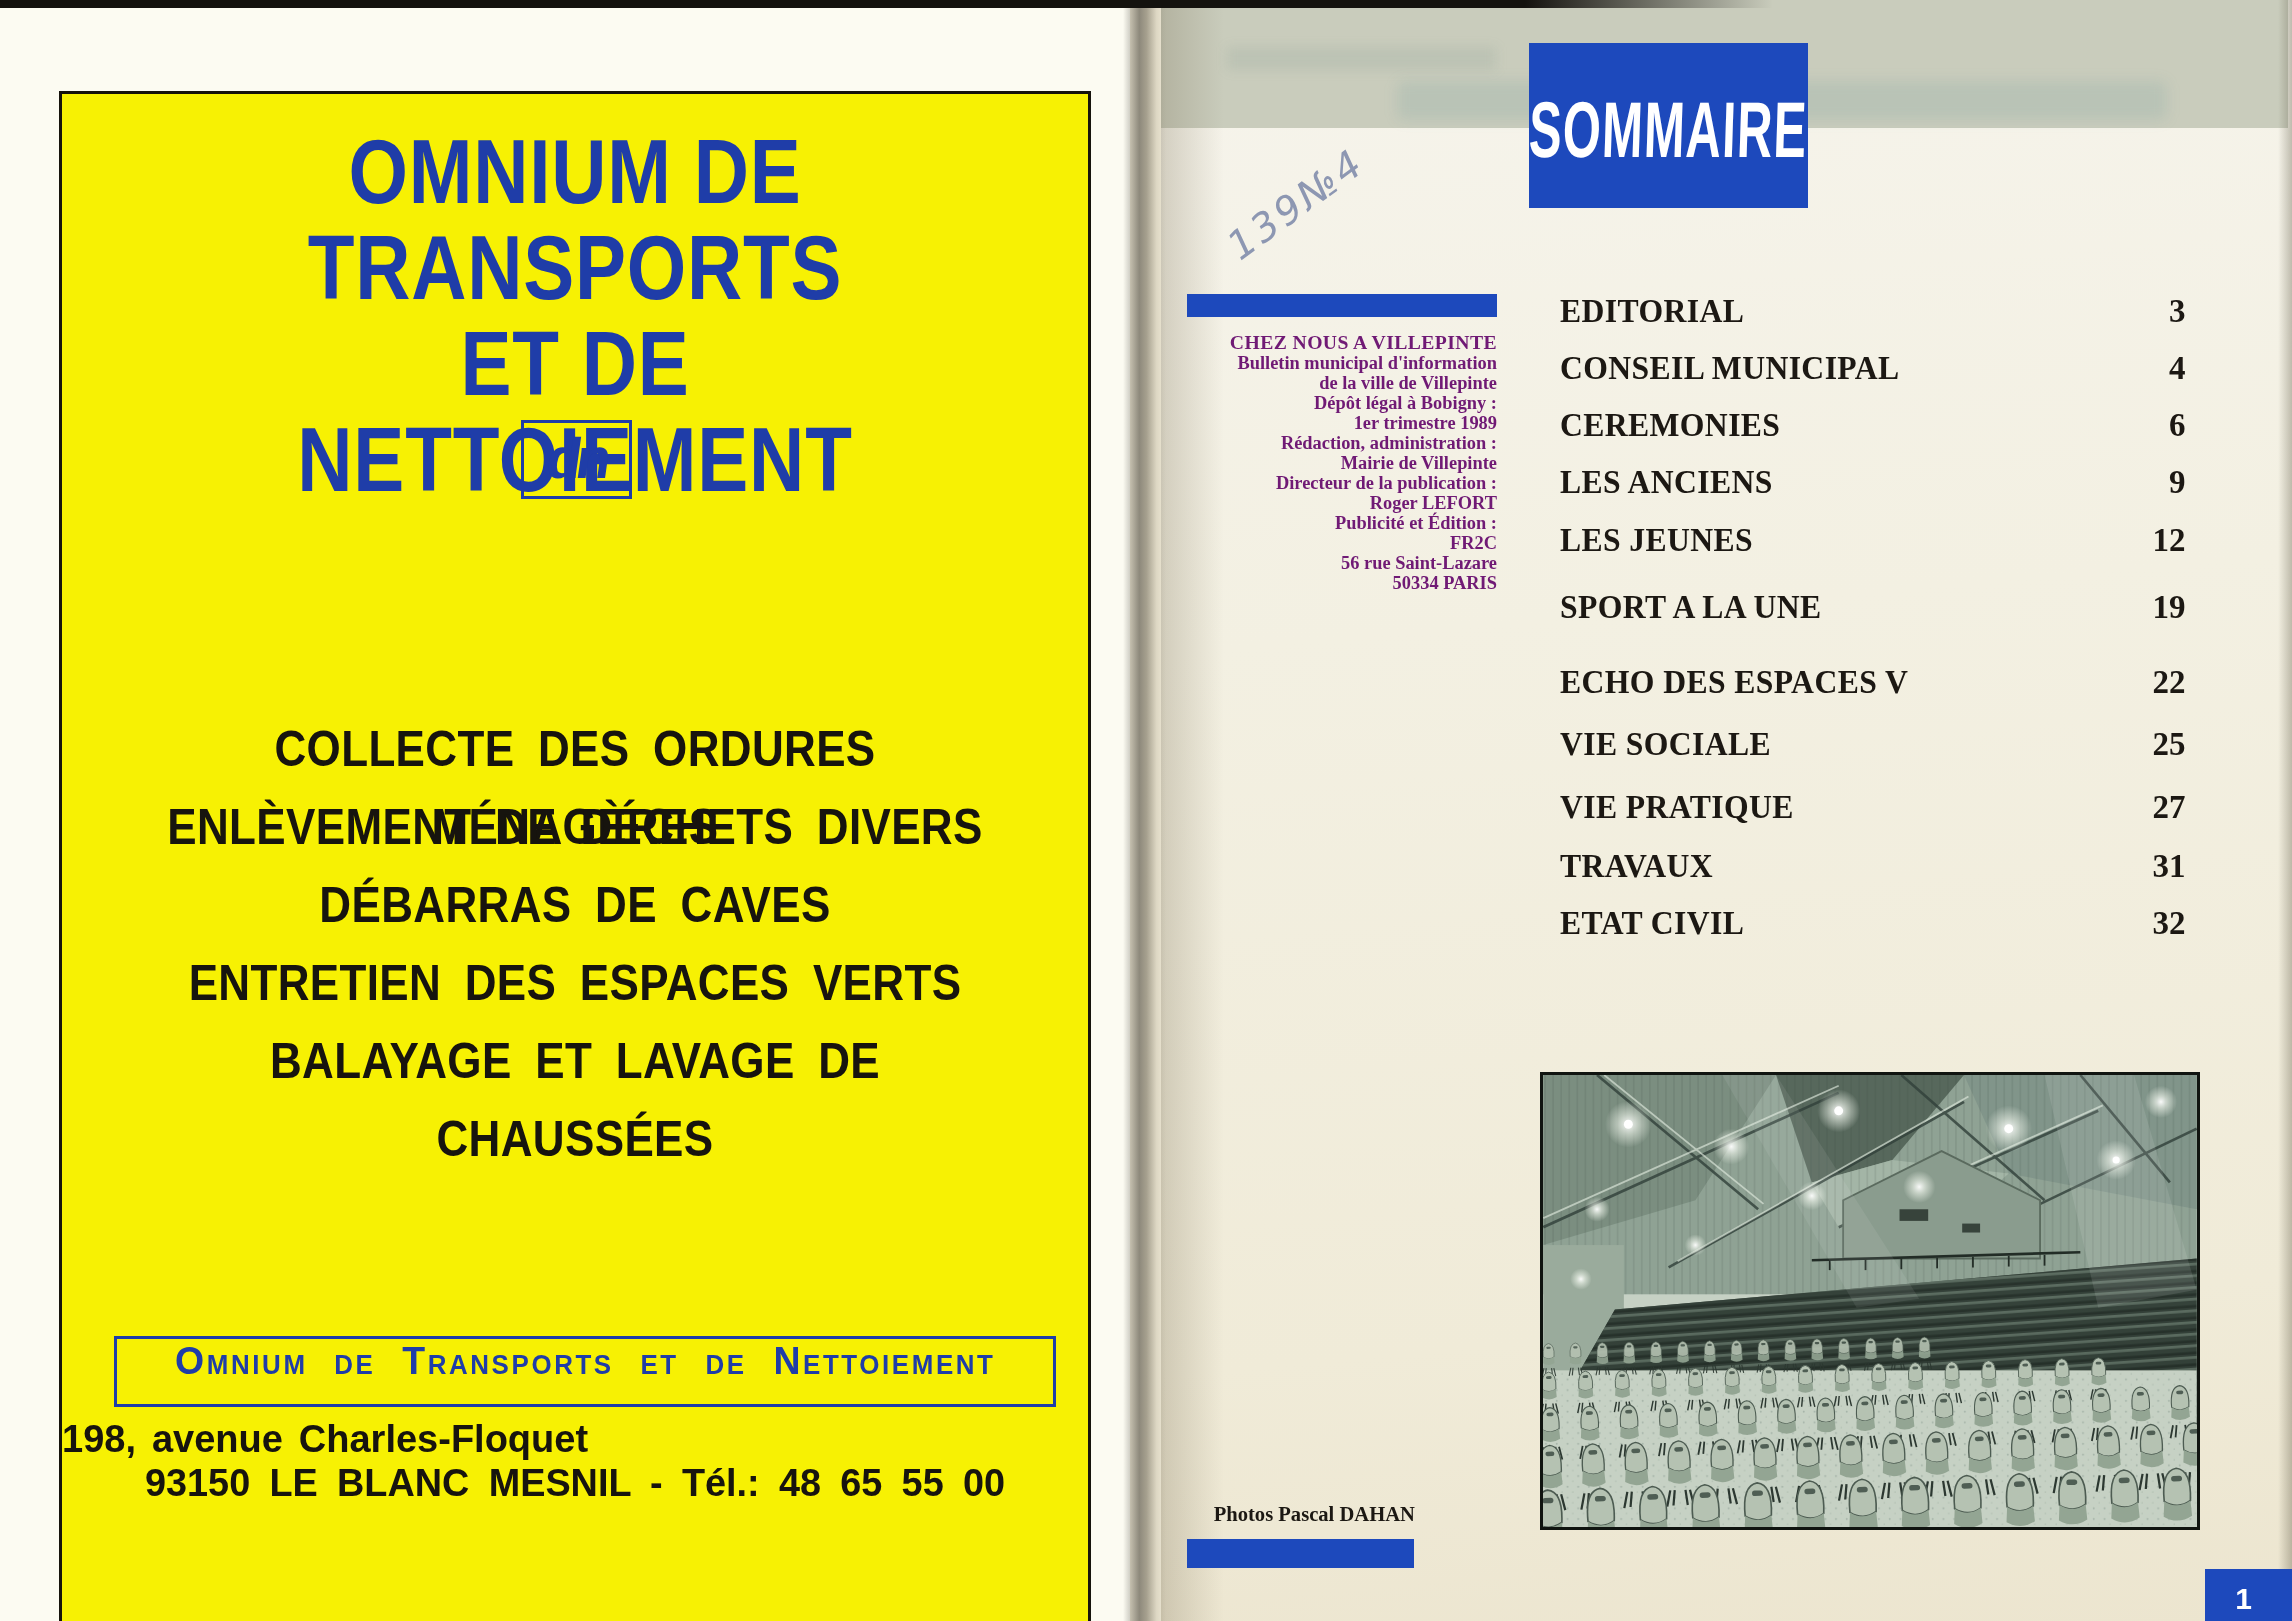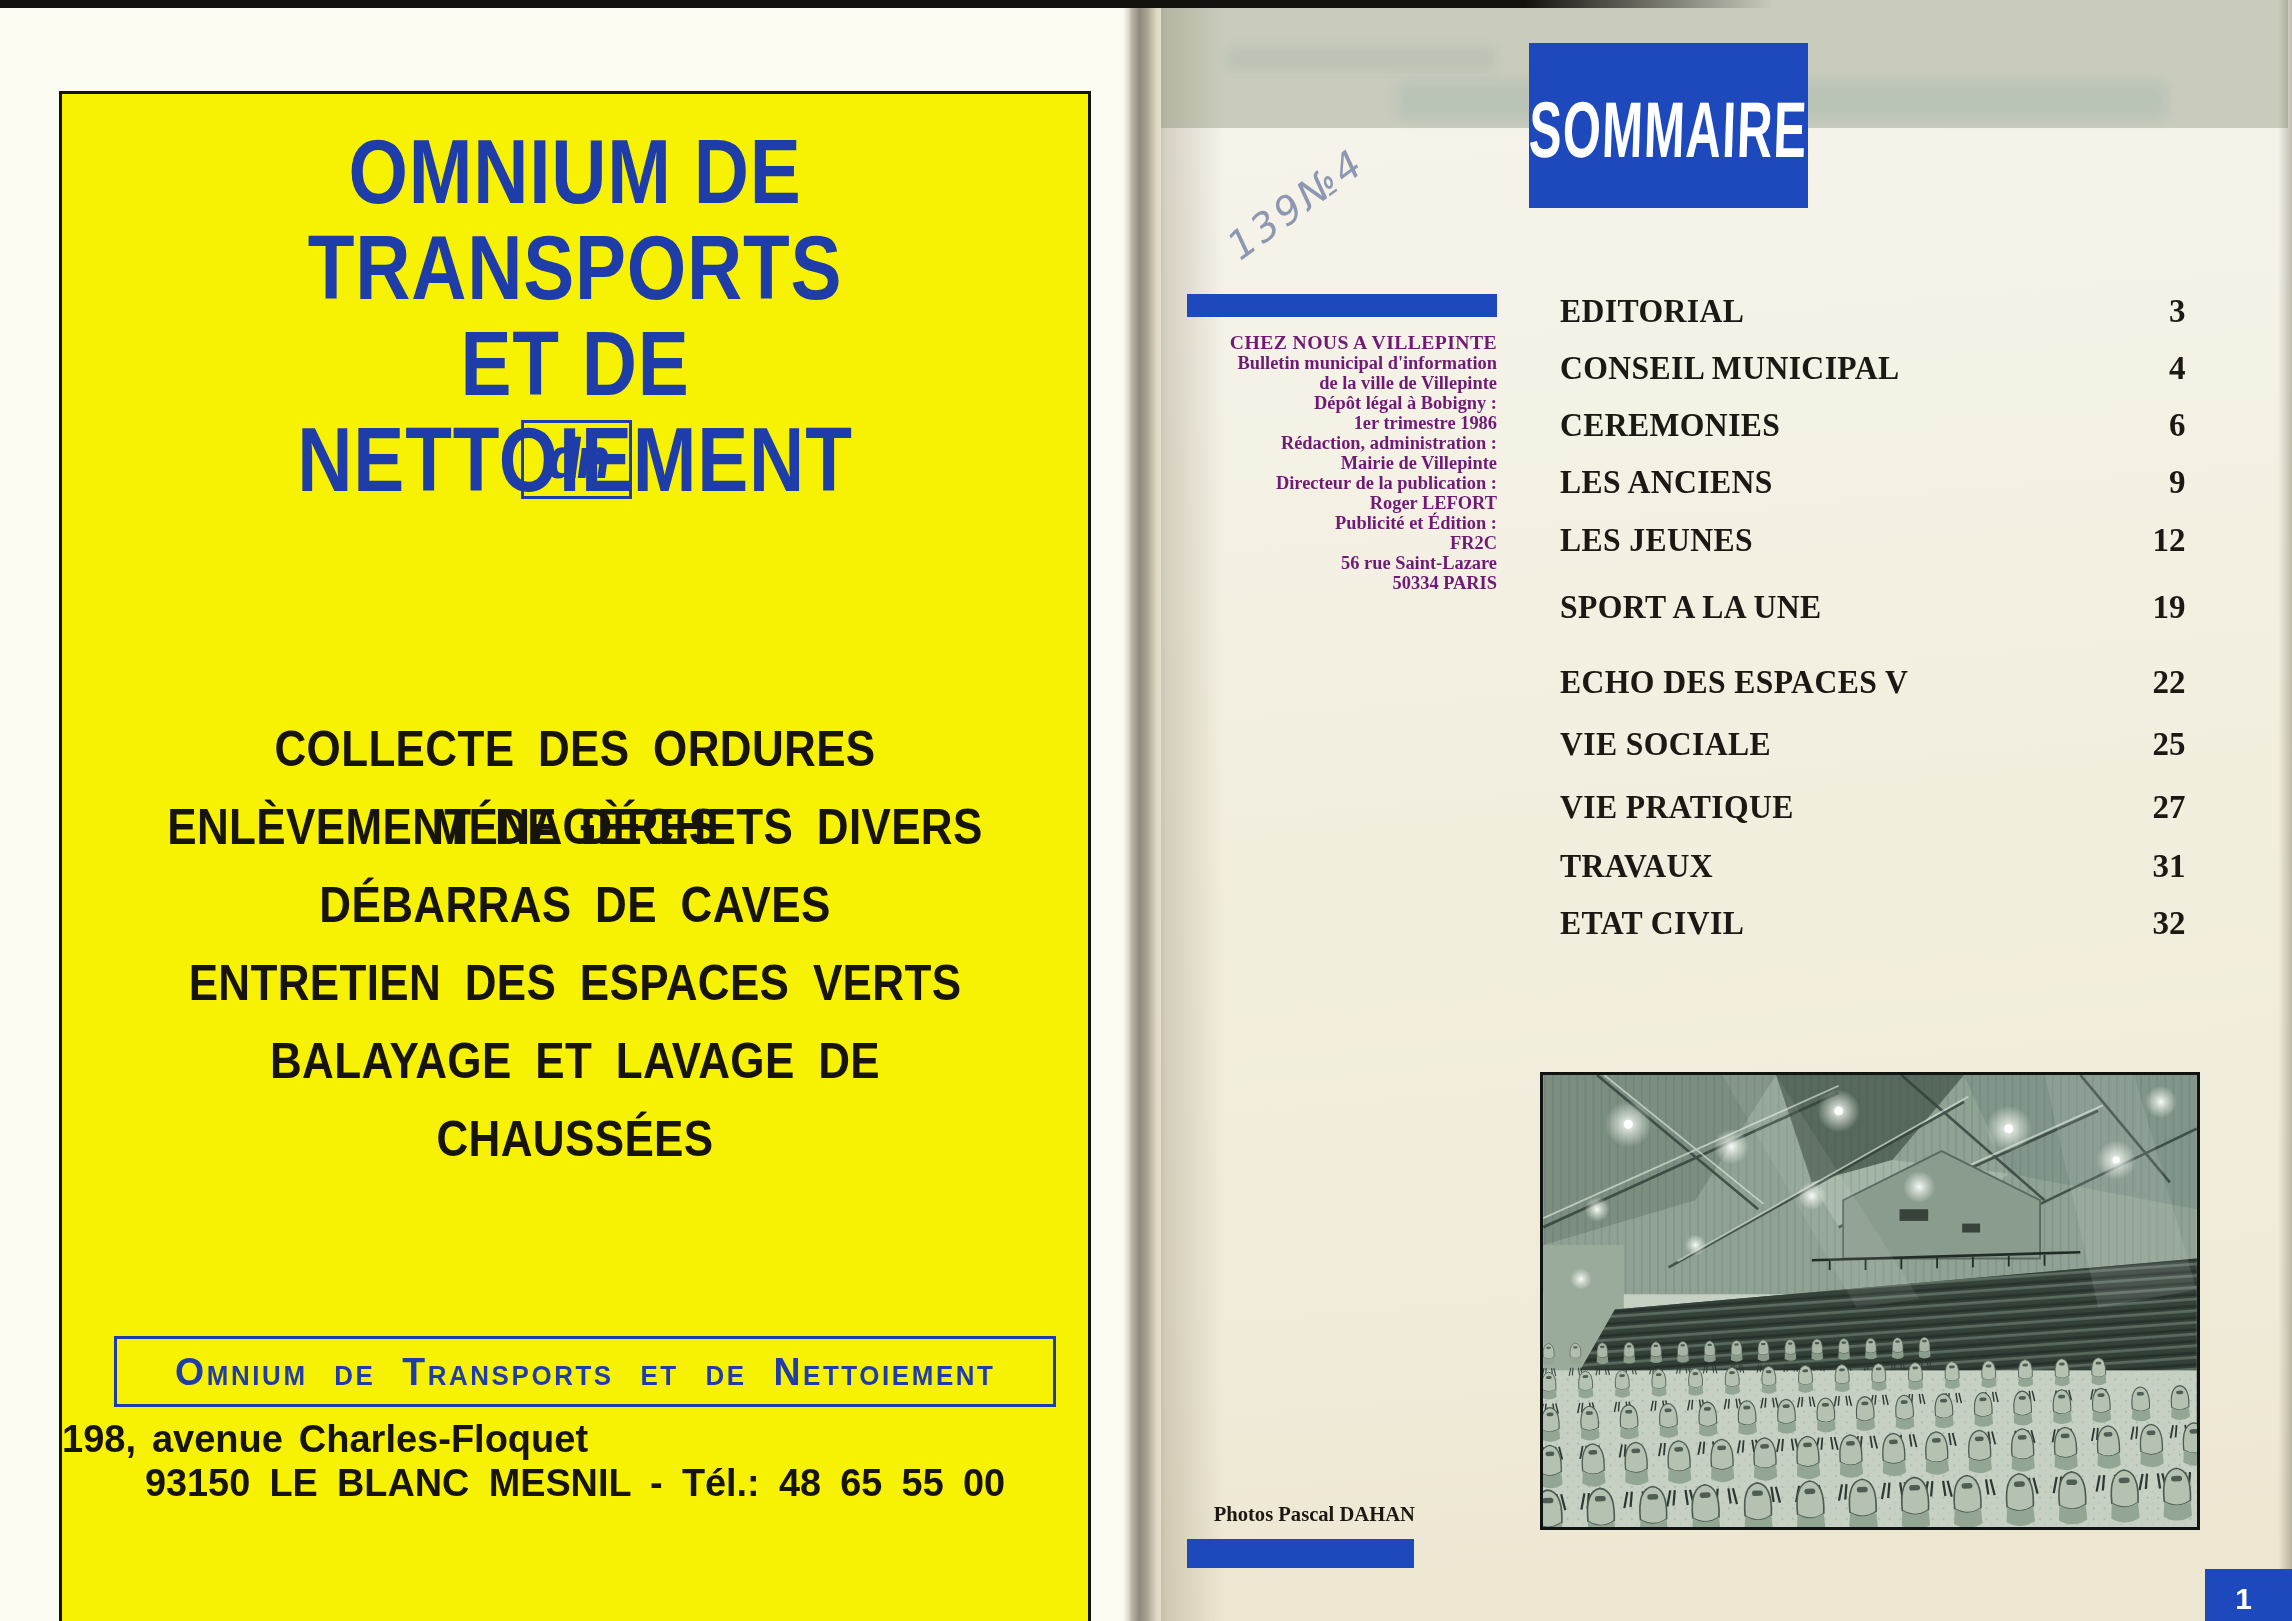--- a/index.html
+++ b/index.html
@@ -18,21 +18,21 @@
   .ad-title .tl{display:block;transform:scaleX(.85);transform-origin:center;letter-spacing:0.9px;}
   #ad-logo{left:459px;top:326px;width:111px;height:79px;border:3.6px solid #1f3da8;
     box-sizing:border-box;display:flex;align-items:center;justify-content:center;}
   #ad-logo span{font-size:57px;font-weight:bold;color:#1f3da8;letter-spacing:-5.4px;
     transform:skewX(-8deg) translateY(-1.8px);}
   .ad-services{left:0;top:616px;width:100%;text-align:center;color:#17140e;
     font-weight:bold;font-size:50px;}
   .ad-services .sv{display:block;height:78px;line-height:78px;transform:scaleX(.88);
     transform-origin:center;word-spacing:12.5px;letter-spacing:0.4px;}
   #ad-company-box{left:52px;top:1242px;width:942px;height:71px;border:3.6px solid #1f3da8;
-    box-sizing:border-box;display:flex;align-items:center;justify-content:center;}
+    box-sizing:border-box;display:flex;justify-content:center;}
   #ad-company-box span{font-variant:small-caps;color:#1f3da8;font-weight:bold;font-size:39px;
     letter-spacing:2.7px;word-spacing:14.3px;transform:scaleX(.96);white-space:nowrap;}
   .ad-addr1{left:0;top:1324px;width:100%;text-align:left;color:#17140e;font-weight:bold;
     font-size:38px;word-spacing:5.4px;}
   .ad-addr2{left:0;top:1367px;width:100%;text-align:center;color:#17140e;font-weight:bold;
     font-size:39px;word-spacing:9px;transform:scaleX(.97);}
 
   
   #gutter{left:1123px;top:0;width:43px;height:1621px;
     background:linear-gradient(90deg,rgba(0,0,0,0) 0%,rgba(45,42,34,.5) 38%,
@@ -133,21 +133,21 @@
 
   <div id="handwriting" class="abs">139№4</div>
 
   <div id="masthead-bar" class="abs blue-bar"></div>
 
   <div id="masthead" class="abs">
     <div class="mh-title">CHEZ NOUS A VILLEPINTE</div>
     <div class="mh-line">Bulletin municipal d'information</div>
     <div class="mh-line">de la ville de Villepinte</div>
     <div class="mh-line">Dépôt légal à Bobigny :</div>
-    <div class="mh-line">1er trimestre 1986</div>
+    <div class="mh-line">1er trimestre 1989</div>
     <div class="mh-line">Rédaction, administration :</div>
     <div class="mh-line">Mairie de Villepinte</div>
     <div class="mh-line">Directeur de la publication :</div>
     <div class="mh-line">Roger LEFORT</div>
     <div class="mh-line">Publicité et Édition :</div>
     <div class="mh-line">FR2C</div>
     <div class="mh-line">56 rue Saint-Lazare</div>
     <div class="mh-line">50334 PARIS</div>
   </div>
 

